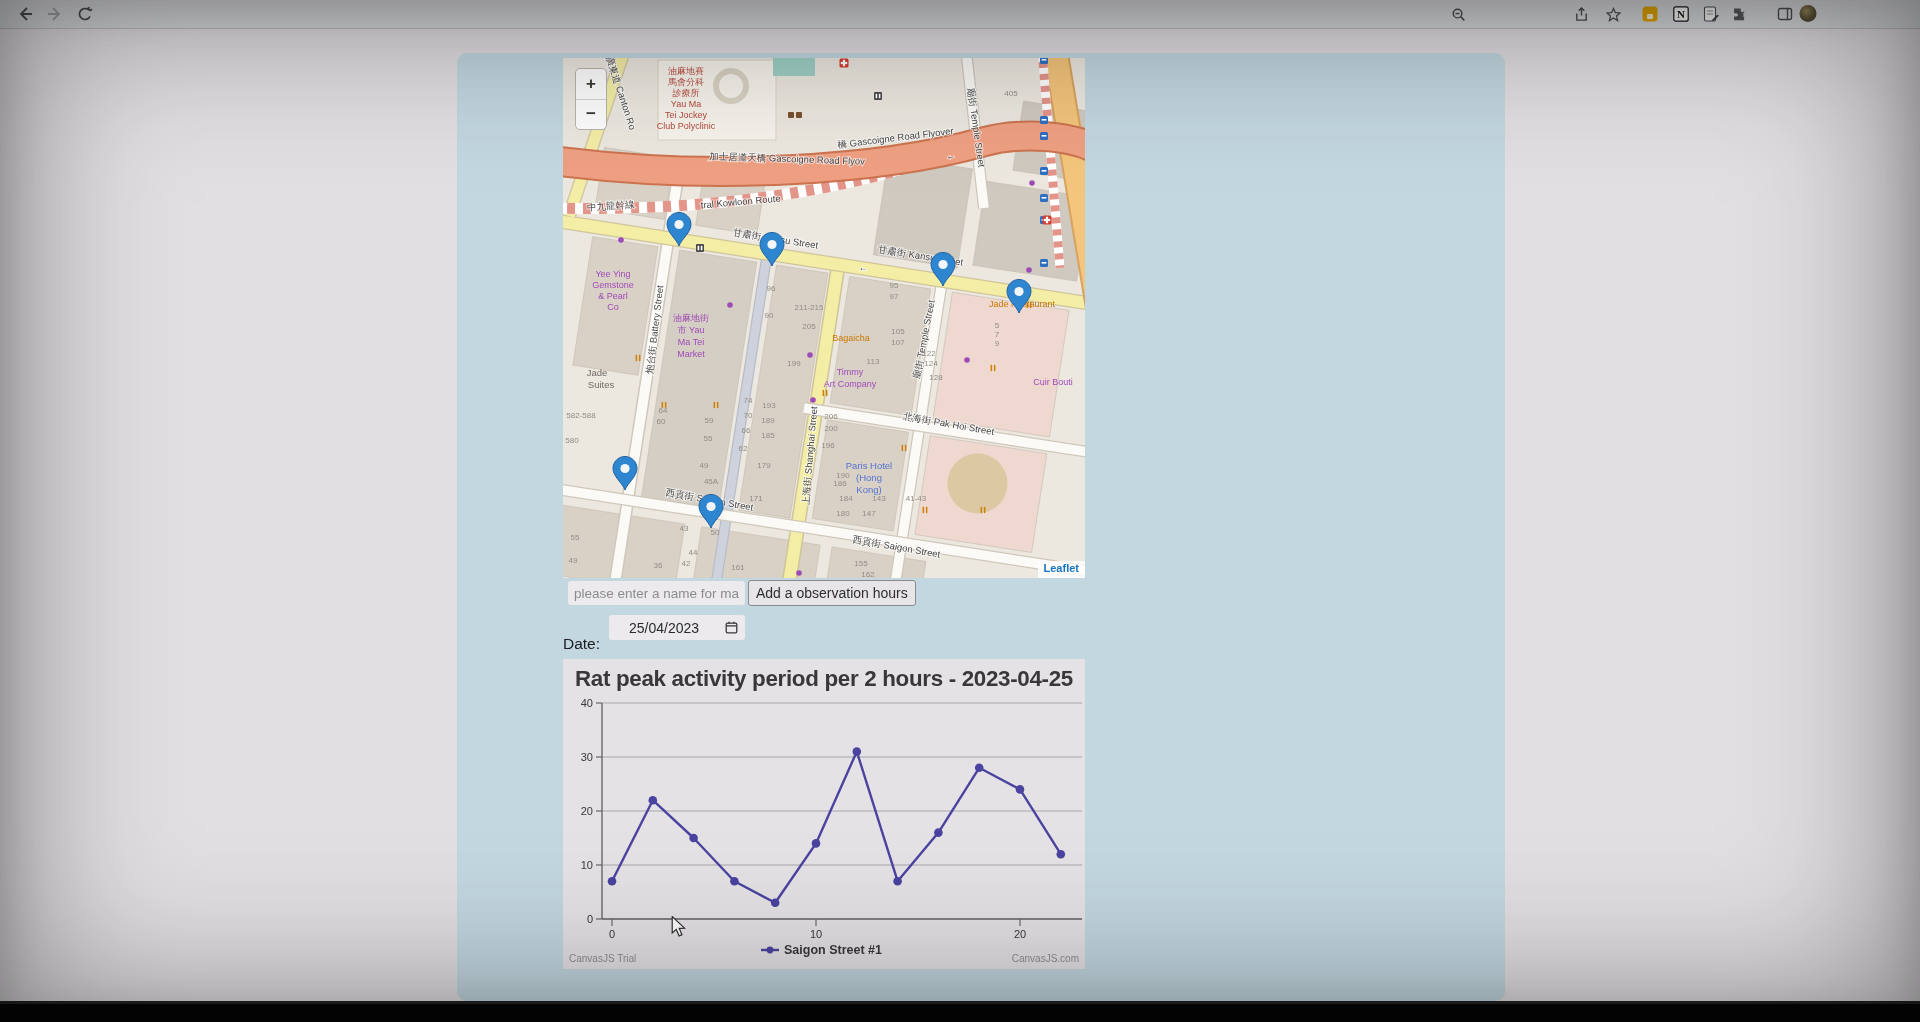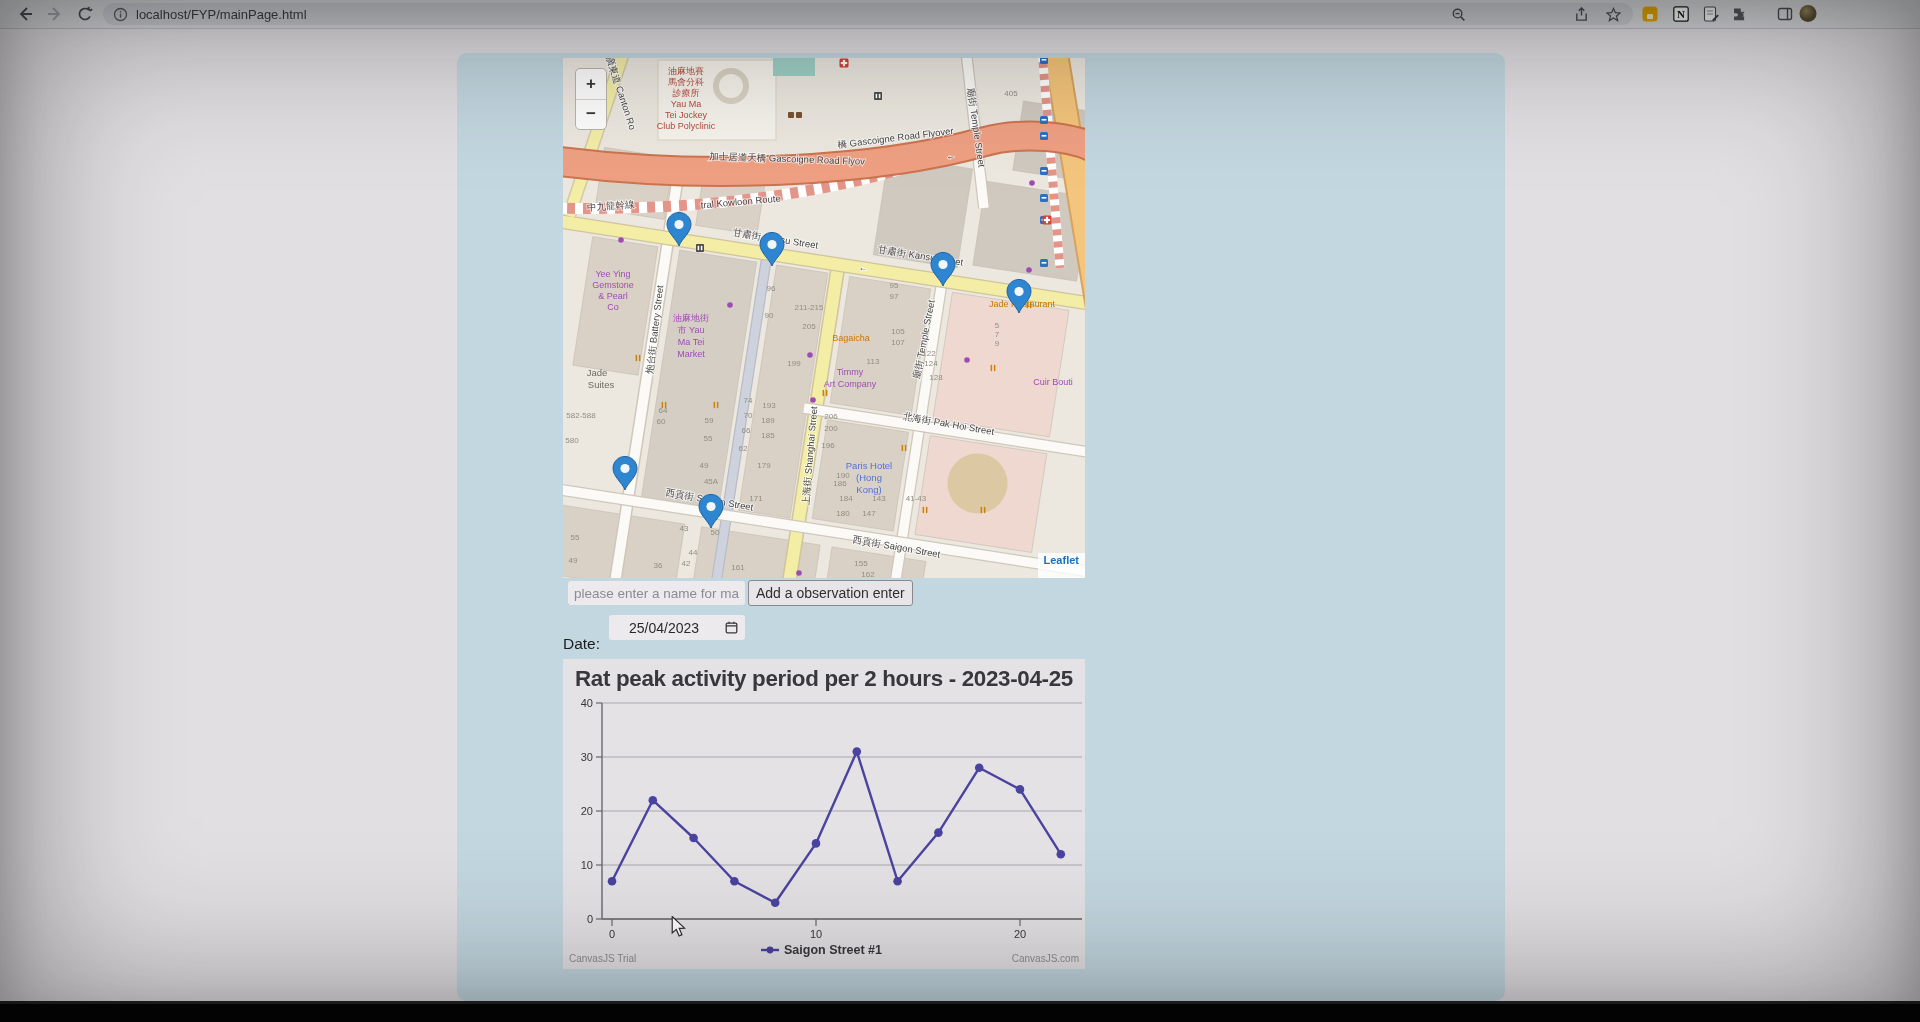--- a/index.html
+++ b/index.html
@@ -22,21 +22,21 @@
   
   .map{position:absolute;left:106px;top:5px;width:522px;height:520px;
        background:#ece8e0;overflow:hidden;}
   .map svg{position:absolute;left:0;top:0;}
   .zoomctl{position:absolute;left:12px;top:10px;width:30px;height:60px;background:#fdfdfd;
            border:1px solid #b9b4ac;border-radius:5px;z-index:20;display:flex;flex-direction:column;}
   .zoomctl div{flex:1;display:flex;align-items:center;justify-content:center;
                font-size:17px;font-weight:bold;color:#3c3a36;cursor:pointer;}
   .zoomctl div:first-child{border-bottom:1px solid #d8d4cc;}
   .attrib{position:absolute;right:0;bottom:0;background:rgba(255,255,255,.8);
-          padding:1px 6px 12px 6px;font-size:11px;font-weight:bold;color:#1673c2;z-index:20;}
+          padding:1px 6px 4px 6px;font-size:11px;font-weight:bold;color:#1673c2;z-index:20;}
   
   text{font-family:"Liberation Sans",sans-serif;}
   .st{font-size:9.5px;fill:#474747;paint-order:stroke;stroke:rgba(255,255,255,.65);stroke-width:2px;}
   .red{font-size:9px;fill:#b5493c;}
   .pur{font-size:9px;fill:#a04bb8;}
   .org{font-size:9px;fill:#c87800;}
   .blu{font-size:9.5px;fill:#5472d3;}
   .drk{font-size:9.5px;fill:#6f6b64;}
   .num{font-size:8px;fill:#918d85;}
   
@@ -75,30 +75,20 @@
   <div class="navbtn" style="left:44px">
     <svg width="16" height="16" viewBox="0 0 16 16">
         <path d="M6 2 L12 8 L6 14 M12 8 H1" stroke="#a2a5a9" stroke-width="1.8" fill="none"></path>
       </svg>
   </div>
   <div class="navbtn" style="left:74px">
     <svg width="16" height="16" viewBox="0 0 16 16">
         <path d="M13.5 8 A5.5 5.5 0 1 1 8 2.5 M8 2.5 h4 M12 2.5 v-2" transform="rotate(25 8 8)" stroke="#4b4e53" stroke-width="1.7" fill="none"></path>
         <path d="M12.6 0.5 L12.6 4.5 L8.8 2.5 Z" fill="#4b4e53"></path>
       </svg>
-  </div>
-  <div class="urlpill">
-    <span style="margin-left:10px;display:flex">
-      <svg width="15" height="15" viewBox="0 0 16 16">
-          <circle cx="8" cy="8" r="6.4" stroke="#5a5d61" stroke-width="1.4" fill="none"></circle>
-          <rect x="7.3" y="7" width="1.5" height="4.4" fill="#5a5d61"></rect>
-          <rect x="7.3" y="4.2" width="1.5" height="1.6" fill="#5a5d61"></rect>
-        </svg>
-    </span>
-    <span class="urltext">localhost/FYP/mainPage.html</span>
   </div>
   <div class="pillicon" style="left:1447px">
     <svg width="15" height="15" viewBox="0 0 16 16">
         <circle cx="7" cy="7" r="4.6" stroke="#4b4e53" stroke-width="1.5" fill="none"></circle>
         <line x1="4.8" y1="7" x2="9.2" y2="7" stroke="#4b4e53" stroke-width="1.5"></line>
         <line x1="10.5" y1="10.5" x2="14.2" y2="14.2" stroke="#4b4e53" stroke-width="1.7"></line>
       </svg>
   </div>
   <div class="pillicon" style="left:1570px">
     <svg width="15" height="15" viewBox="0 0 16 16">
@@ -444,21 +434,21 @@
           </g>
       </svg>
       <div class="zoomctl">
         <div>+</div>
         <div>−</div>
       </div>
       <div class="attrib">Leaflet</div>
     </div>
 
     <input class="name-input" type="text" placeholder="please enter a name for markers" style="">
-    <button class="add-btn">Add a observation enter</button>
+    <button class="add-btn">Add a observation hours</button>
 
     <span class="date-label">Date:</span>
     <div class="date-box">
       <span class="date-val">25/04/2023</span>
       <span style="margin-right:7px;display:flex">
         <svg width="13" height="13" viewBox="0 0 16 16">
             <rect x="1.5" y="2.5" width="13" height="12" rx="1.5" stroke="#3a3a3c" stroke-width="1.6" fill="none"></rect>
             <line x1="1.5" y1="6" x2="14.5" y2="6" stroke="#3a3a3c" stroke-width="1.6"></line>
             <line x1="5" y1="0.8" x2="5" y2="3.5" stroke="#3a3a3c" stroke-width="1.6"></line>
             <line x1="11" y1="0.8" x2="11" y2="3.5" stroke="#3a3a3c" stroke-width="1.6"></line>

